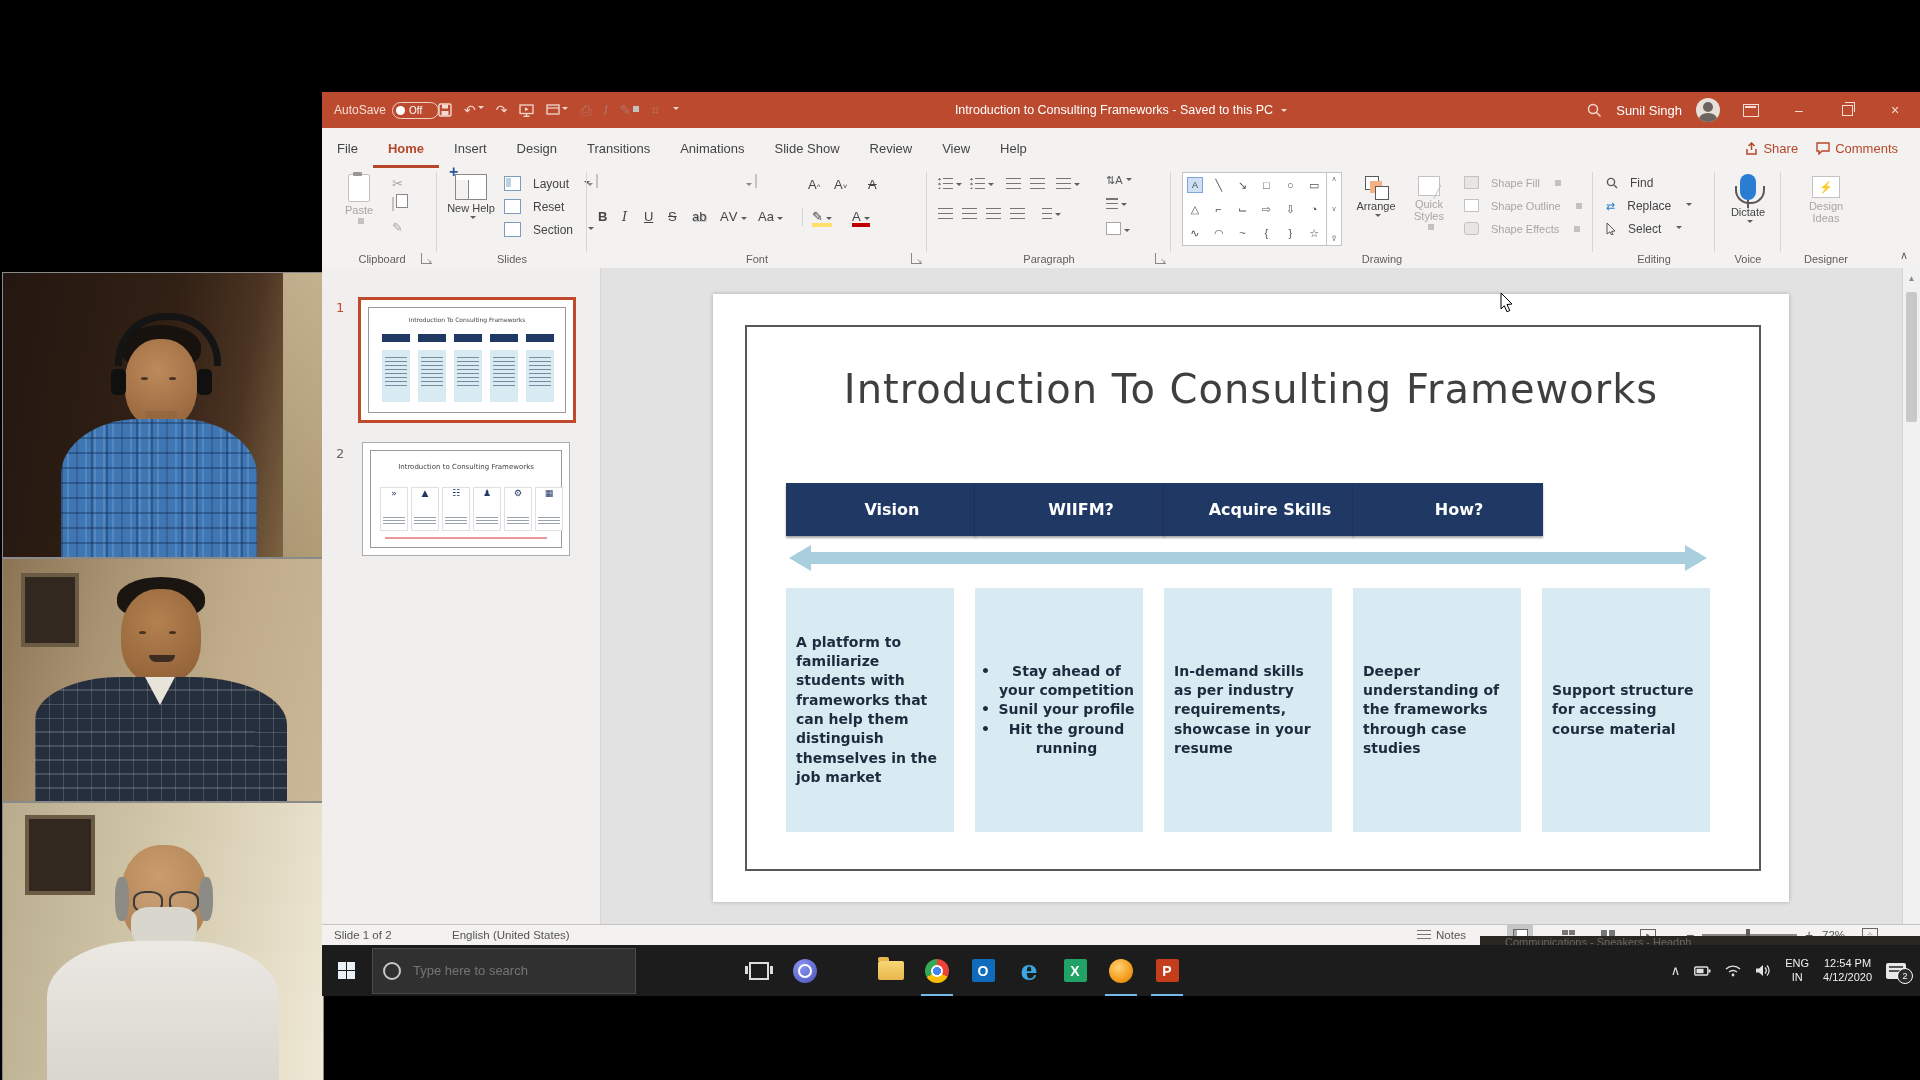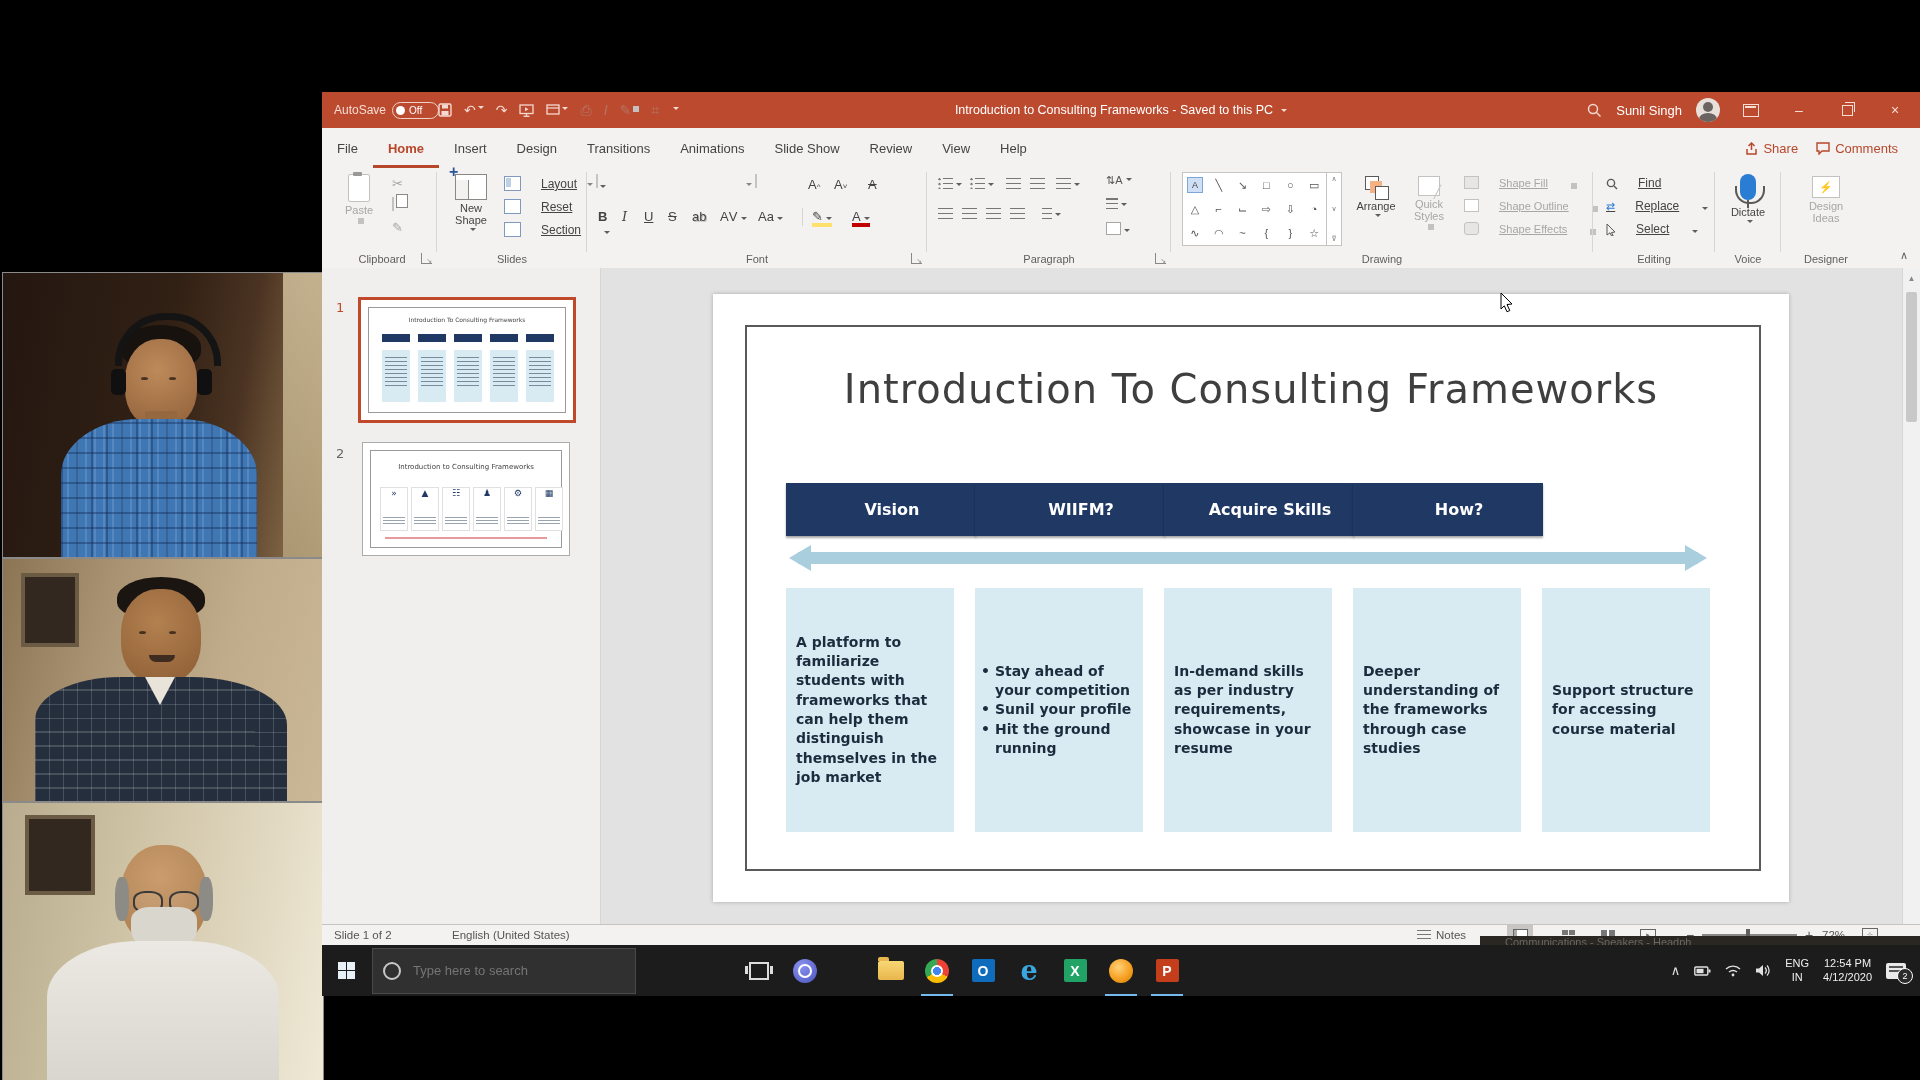--- a/index.html
+++ b/index.html
@@ -74,21 +74,21 @@
 
   
   .ribbon{position:absolute;left:0;top:76px;width:100%;height:100px;background:#F3F2F1;border-bottom:1px solid #D8D6D4;font-size:11px;color:#444;}
   .grp{position:absolute;top:0;height:100px;}
   .grp-label{position:absolute;bottom:3px;left:0;width:100%;text-align:center;font-size:11px;color:#605E5C;}
   .launcher{position:absolute;bottom:4px;right:2px;width:10px;height:10px;border:1px solid #8A8886;border-top:none;border-right:none;font-size:7px;color:#8A8886;display:flex;align-items:flex-end;justify-content:flex-end;line-height:.6;}
   .vdiv{position:absolute;top:4px;width:1px;height:80px;background:#D8D6D4;}
   .big-btn{position:absolute;display:flex;flex-direction:column;align-items:center;text-align:center;gap:2px;font-size:11px;}
   .dis, .dis *{color:#A8A6A4 !important;border-color:#C4C2C0 !important;}
   .ddg{width:0;height:0;border:3px solid transparent;border-top-color:#605E5C;display:inline-block;margin-left:3px;vertical-align:middle;}
-  .srow{position:absolute;display:flex;align-items:flex-end;gap:20px;font-size:12px;color:#444;white-space:nowrap;text-decoration:underline;}
+  .srow{position:absolute;display:flex;align-items:center;gap:12px;font-size:12px;color:#444;white-space:nowrap;}
   .ic-clipboard{width:20px;height:26px;border:1.5px solid #9a9896;border-radius:2px;position:relative;background:#fff;}
   .ic-clipboard::before{content:"";position:absolute;left:4px;top:-3px;width:9px;height:4px;background:#9a9896;border-radius:1px;}
   .ic-copy{width:10px;height:12px;border:1.2px solid #8a8886;background:#fff;position:relative;}
   .ic-copy::before{content:"";position:absolute;left:3px;top:-4px;width:10px;height:12px;border:1.2px solid #8a8886;background:#fff;}
   .ic-newslide{width:30px;height:24px;border:1.5px solid #8a8886;background:#fff;position:relative;}
   .ic-newslide::before{content:"";position:absolute;left:0;top:5px;width:12px;height:19px;border-right:1.5px solid #8a8886;background:#f3f2f1;}
   .ic-newslide::after{content:"+";position:absolute;left:-7px;top:-12px;color:#2B579A;font-size:16px;font-weight:bold;}
   .ic-sm{width:15px;height:13px;border:1.2px solid #7E9BBF;background:#fff;position:relative;display:inline-block;}
   .ic-sm.fillb::before{content:"";position:absolute;left:1px;top:1px;width:5px;height:9px;background:#BDD0E4;}
   .combo{height:21px;background:#F0EFEE;border:1px solid #C6C4C2;position:relative;}
@@ -135,21 +135,21 @@
   .slide-area{flex:1;height:100%;background:#E2E2E2;position:relative;}
   .slide{position:absolute;left:112px;top:26px;width:1076px;height:608px;background:#fff;box-shadow:0 0 4px rgba(0,0,0,.25);font-family:"DejaVu Sans",sans-serif;}
   .slide-frame{position:absolute;left:32px;top:31px;width:1012px;height:542px;border:2px solid #595959;}
   .slide-title{position:absolute;left:0;top:72px;width:100%;text-align:center;font-size:40px;letter-spacing:1px;color:#3f3f3f;}
   .navbtn{position:absolute;top:189px;width:168px;height:53px;background:#1F3864;color:#fff;font-weight:bold;font-size:16px;display:flex;align-items:center;justify-content:center;box-shadow:0 2px 2px rgba(0,0,0,.35);padding-left:22px;}
   .dblarrow{position:absolute;left:85px;top:258px;width:900px;height:12px;background:#A9CEDE;}
   .dblarrow::before{content:"";position:absolute;left:-22px;top:-7px;border:13px solid transparent;border-right:22px solid #A9CEDE;}
   .dblarrow::after{content:"";position:absolute;right:-22px;top:-7px;border:13px solid transparent;border-left:22px solid #A9CEDE;}
   .lbox{position:absolute;top:294px;width:168px;height:244px;background:#D9EBF2;display:flex;align-items:center;}
   .lbox .txt{padding:8px 10px;font-size:14px;font-weight:bold;color:#1C2B3D;line-height:1.38;}
-  .lbox ul{margin:0;padding:0 5px 0 6px;list-style:none;}
+  .lbox ul{margin:0;padding:0 5px 0 6px;list-style:none;text-align:center;}
   .lbox li{position:relative;padding-left:14px;font-size:14px;font-weight:bold;color:#1C2B3D;line-height:1.38;}
   .lbox li::before{content:"•";position:absolute;left:0;}
   .vscroll{position:absolute;right:0;top:0;width:17px;height:100%;background:#F1F1F1;border-left:1px solid #D6D6D6;}
   .vscroll .up{position:absolute;top:6px;left:0;width:100%;text-align:center;font-size:8px;color:#8a8886;}
   .vscroll .thumbv{position:absolute;top:24px;left:3px;width:11px;height:130px;background:#C8C8C8;border-radius:2px;}
 
   
   .statusbar{position:absolute;left:0;bottom:0;width:100%;height:20px;background:#F3F2F1;border-top:1px solid #C6C4C2;font-size:11.5px;color:#555;}
   .sb{position:absolute;top:0;height:20px;display:flex;align-items:center;gap:5px;}
   .sb-ic{width:14px;height:11px;background:repeating-linear-gradient(to bottom,#777 0 1.5px,transparent 1.5px 4px);}
@@ -347,21 +347,21 @@
         <span class="abs" style="left:62px;top:30px;"><span class="ic-copy dis"></span><span class="ddg"></span></span>
         <span class="abs dis" style="left:62px;top:52px;font-size:13px;">✎</span>
         <div class="grp-label">Clipboard</div>
         <span class="launcher">↘</span>
       </div>
       <div class="vdiv" style="left:114px;"></div>
 
       <div class="grp" style="left:118px;width:144px;">
         <div class="big-btn" style="left:6px;top:6px;width:50px;">
           <span class="ic-newslide"></span>
-          <span>New Shape</span>
+          <span>New Help</span>
           <span class="ddg"></span>
         </div>
         <div class="srow" style="left:64px;top:8px;">
             <span class="ic-sm fillb"></span>
             <span>Layout</span>
             <span class="ddg"></span>
           </div>
         <div class="srow" style="left:64px;top:31px;">
             <span class="ic-sm"></span>
             <span>Reset</span>

